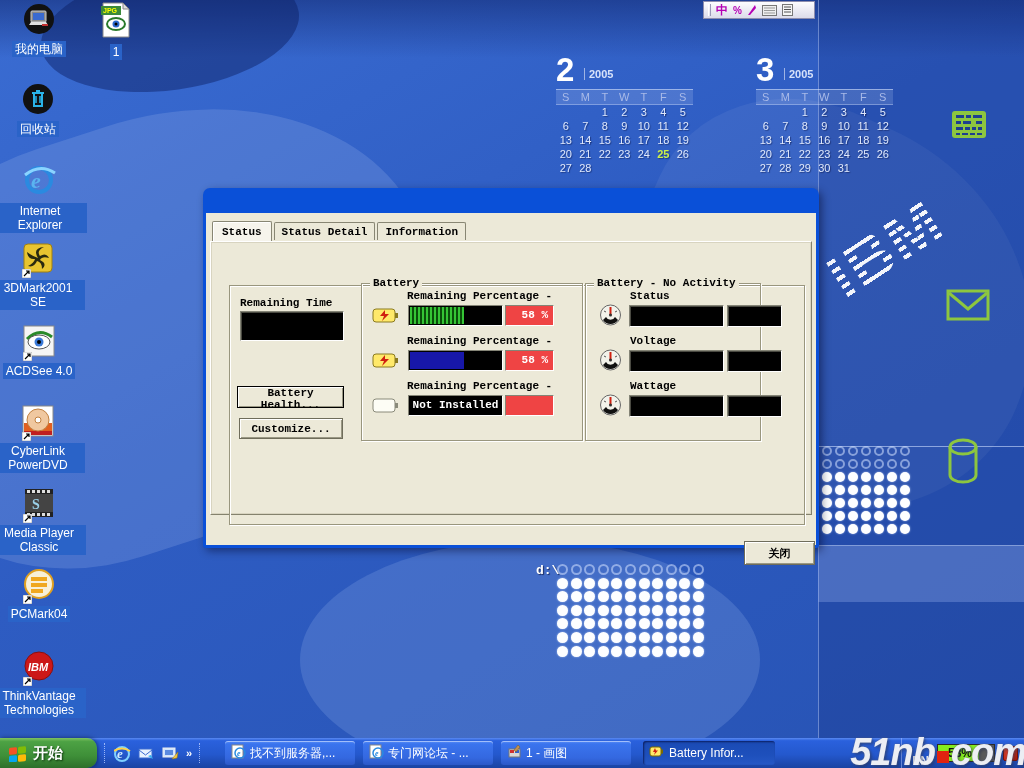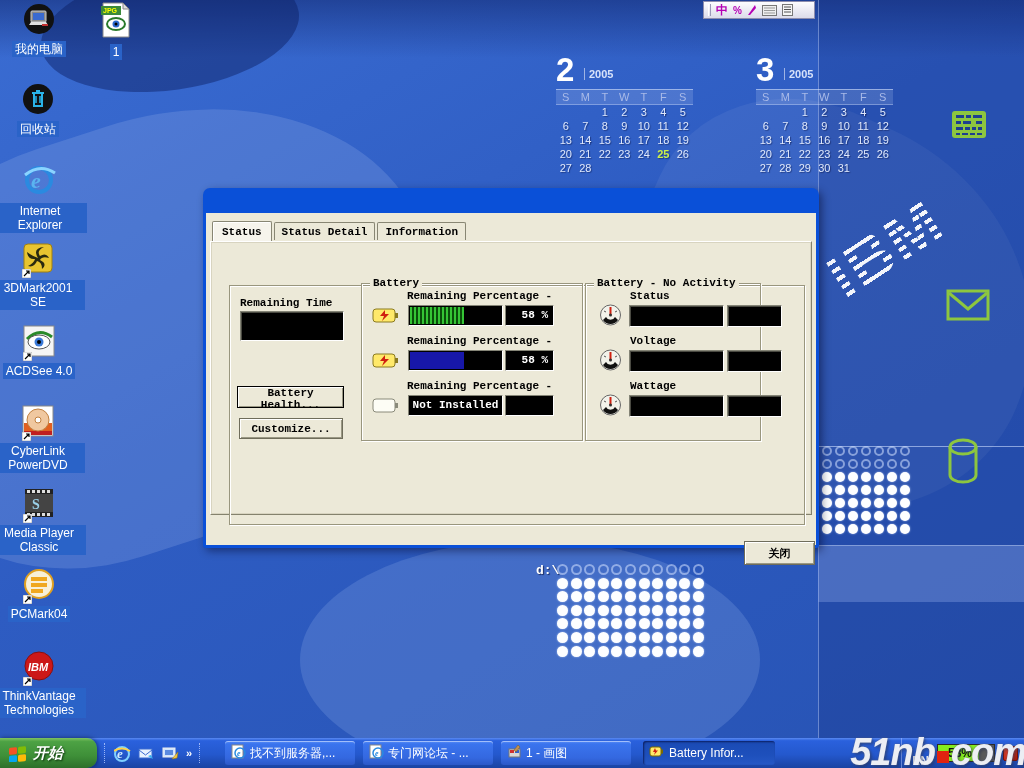--- a/index.html
+++ b/index.html
@@ -75,32 +75,32 @@
   .groupbox { position:absolute; border:1px solid #99967e; box-shadow:1px 1px 0 #fff, inset 1px 1px 0 #fff; }
   .gb-label { position:absolute; top:-7px; left:8px; background:#ece9d8; padding:0 3px; font-size:11px; font-weight:bold; }
 
   .dlg-label { position:absolute; font-size:11px; font-weight:bold; color:#000; white-space:nowrap; }
   .blackbox { position:absolute; background:#000; border:1px solid; border-color:#848476 #fff #fff #848476; box-shadow:inset 1px 1px 0 #4a4a42; }
   .barwrap { position:absolute; background:#000; border:1px solid; border-color:#848476 #fff #fff #848476; overflow:hidden; }
   .barfill { position:absolute; left:1px; top:1px; bottom:1px; }
   .barfill.green { background:repeating-linear-gradient(90deg,#35c435 0 2px,#0a4d0a 2px 4px); }
   .barfill.blue { background:#1717a8; }
   .bartext { position:absolute; inset:0; color:#fff; font-size:11px; font-weight:bold; line-height:19px; text-align:center; }
-  .pctbox { position:absolute; background:#000000; border:1px solid; border-color:#848476 #fff #fff #848476; color:#fff; font-size:11px; font-weight:bold; line-height:19px; text-align:right; padding-right:5px; }
+  .pctbox { position:absolute; background:#ef4444; border:1px solid; border-color:#848476 #fff #fff #848476; color:#fff; font-size:11px; font-weight:bold; line-height:19px; text-align:right; padding-right:5px; }
 
   .xpbtn { position:absolute; background:#ece9d8; font-family:"Liberation Mono",monospace; font-size:11px; font-weight:bold; color:#000; text-align:center;
     border:1px solid #6f6d5b; box-shadow:inset 1px 1px 0 #fff, inset -1px -1px 0 #9a9884; cursor:pointer; }
   .xpbtn.default { border:1px solid #000; }
   #note-text { position:absolute; left:0; right:0; top:241px; text-align:center; font-size:11px; font-weight:bold; color:#000; }
 
   
   #taskbar { left:0; top:738px; width:1024px; height:30px; background:linear-gradient(180deg,#5a8af2 0%,#2a61dd 9%,#2458cd 55%,#1a43a2 100%); z-index:40; }
   #start-btn { position:absolute; left:0; top:0; width:97px; height:30px; border-radius:0 10px 10px 0; display:flex; align-items:center; gap:5px; padding-left:8px;
     background:linear-gradient(180deg,#7ec261 0%,#4da244 12%,#3e8f38 60%,#2d6f2a 100%); box-shadow:1px 0 4px rgba(0,0,30,.5); cursor:pointer; }
-  #start-btn .s-label { color:#fff; font-size:15px; font-weight:bold; font-style:italic; text-shadow:1px 1px 2px rgba(0,30,0,.8); }
+  #start-btn .s-label { color:#fff; font-size:15px; font-weight:bold; text-shadow:1px 1px 2px rgba(0,30,0,.8); }
   .ql { position:absolute; top:3px; height:24px; display:flex; align-items:center; gap:7px; }
   .ql .sep { width:3px; height:20px; border-left:1px dotted #9ab4f5; }
   .chev { color:#fff; font-size:11px; font-weight:bold; }
   .taskbtn { position:absolute; top:3px; height:24px; border-radius:3px; display:flex; align-items:center; gap:4px; padding:0 6px; font-size:12px; color:#fff; white-space:nowrap; overflow:hidden;
     background:linear-gradient(180deg,#5b8ef8 0%,#3a74ee 12%,#3468e0 70%,#2c58c8 100%); box-shadow:inset 0 1px 0 rgba(255,255,255,.45); cursor:pointer; }
   .taskbtn.active { background:linear-gradient(180deg,#1a4ab4 0%,#1e50bc 60%,#2558c6 100%); box-shadow:inset 1px 1px 2px rgba(0,0,40,.6); }
   #tray { position:absolute; right:0; top:0; height:30px; display:flex; align-items:center; gap:8px; padding:0 6px 0 10px; border-left:1px solid rgba(180,200,255,.5); }
   #tray .en { color:#fff; font-size:12px; font-weight:bold;margin-top:16px; }
   #tray-batt { width:58px; height:18px; background:#85ec1e; border:1px solid #2a2a2a; position:relative; font-size:12px; font-weight:bold; color:#111; line-height:16px; padding-left:10px; }
   #tray-batt .dark { position:absolute; right:0; top:0; bottom:0; width:15px; background:#5a5a5a; }

